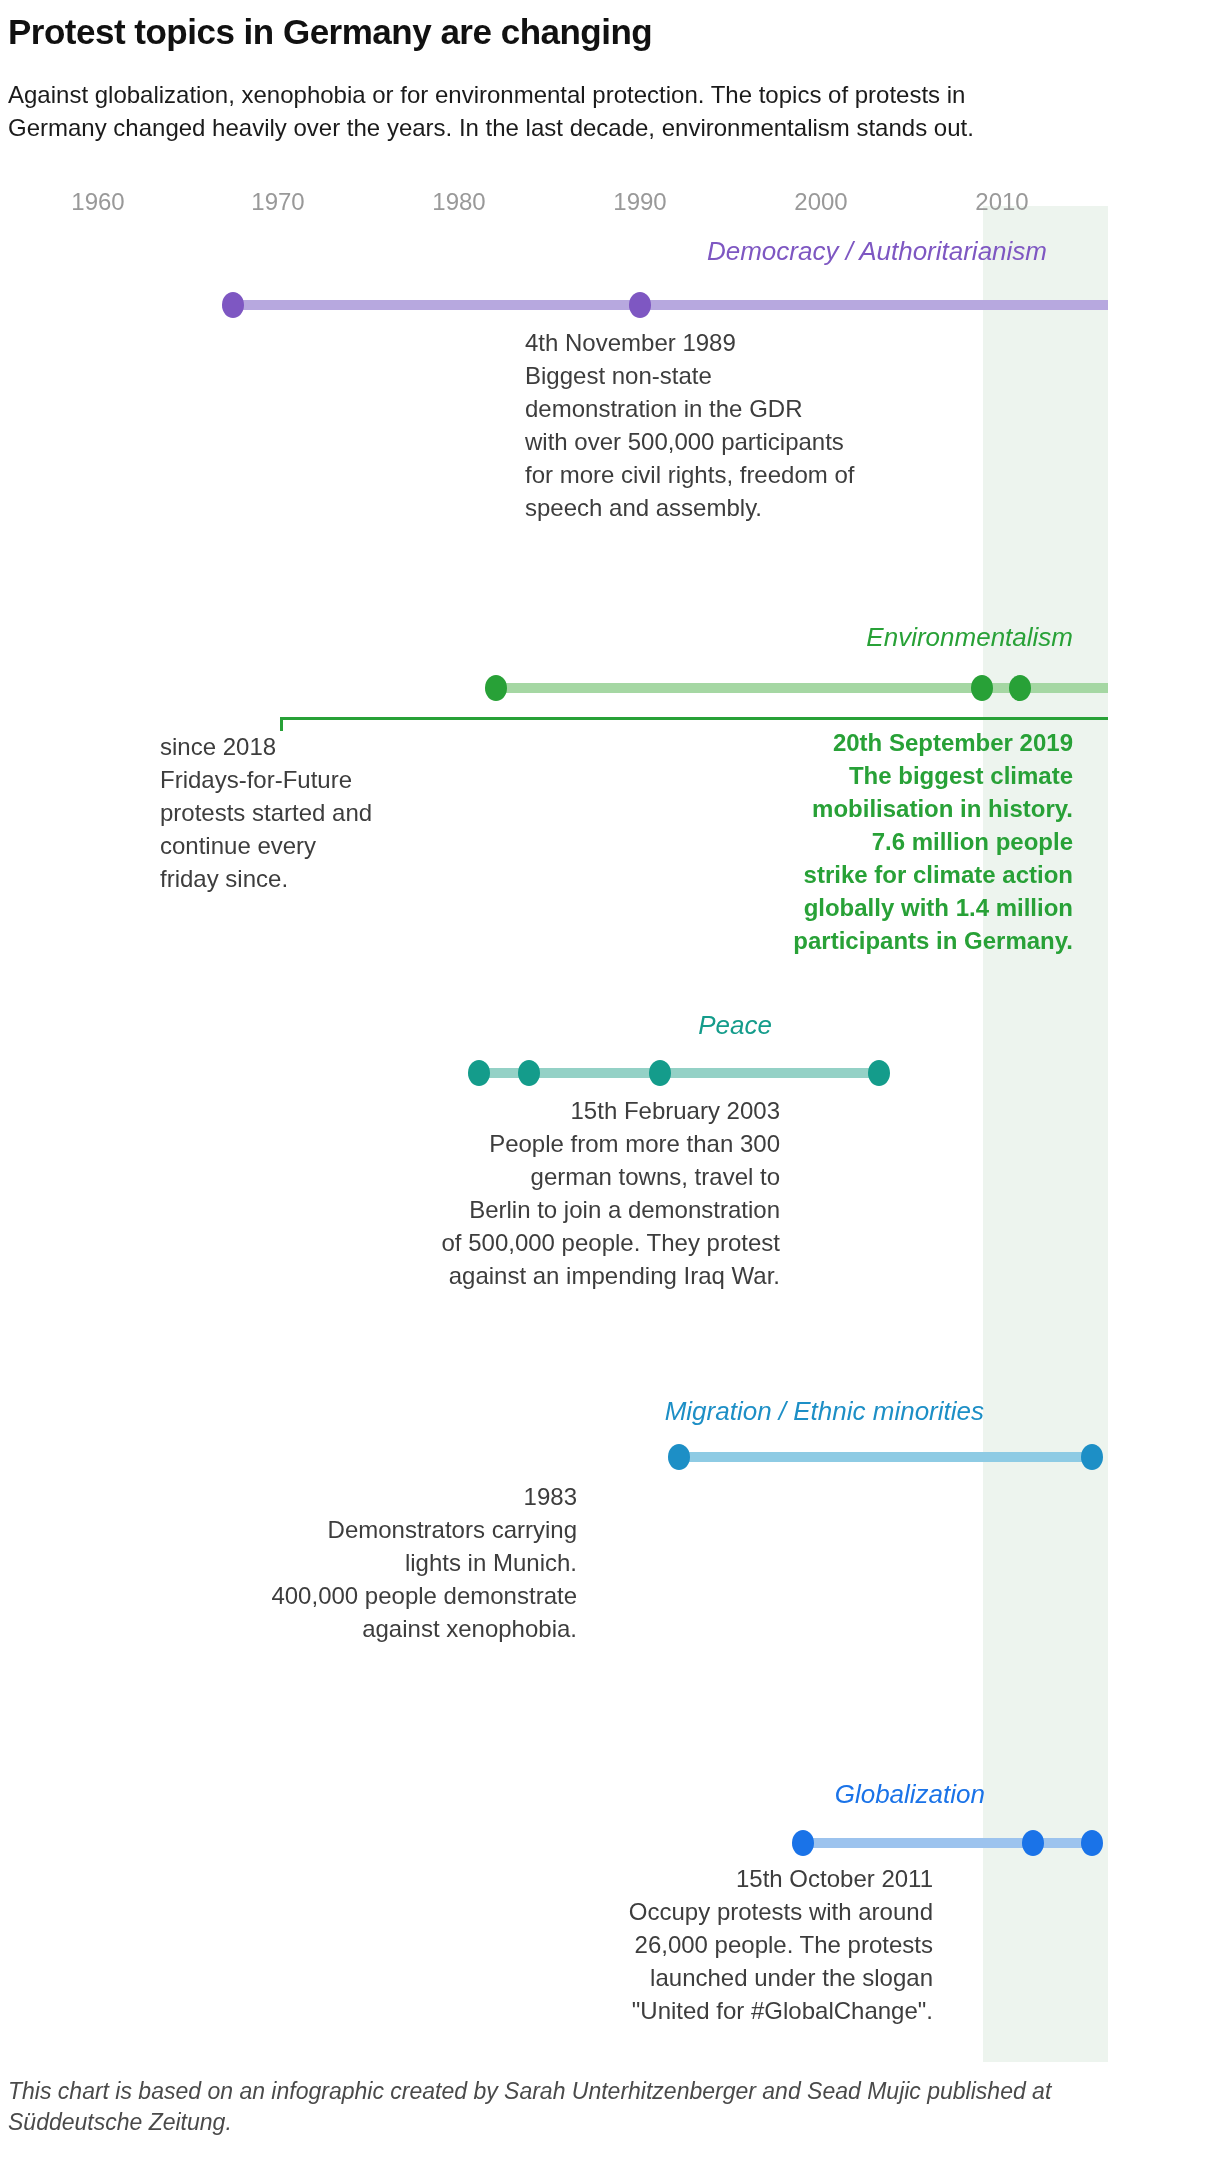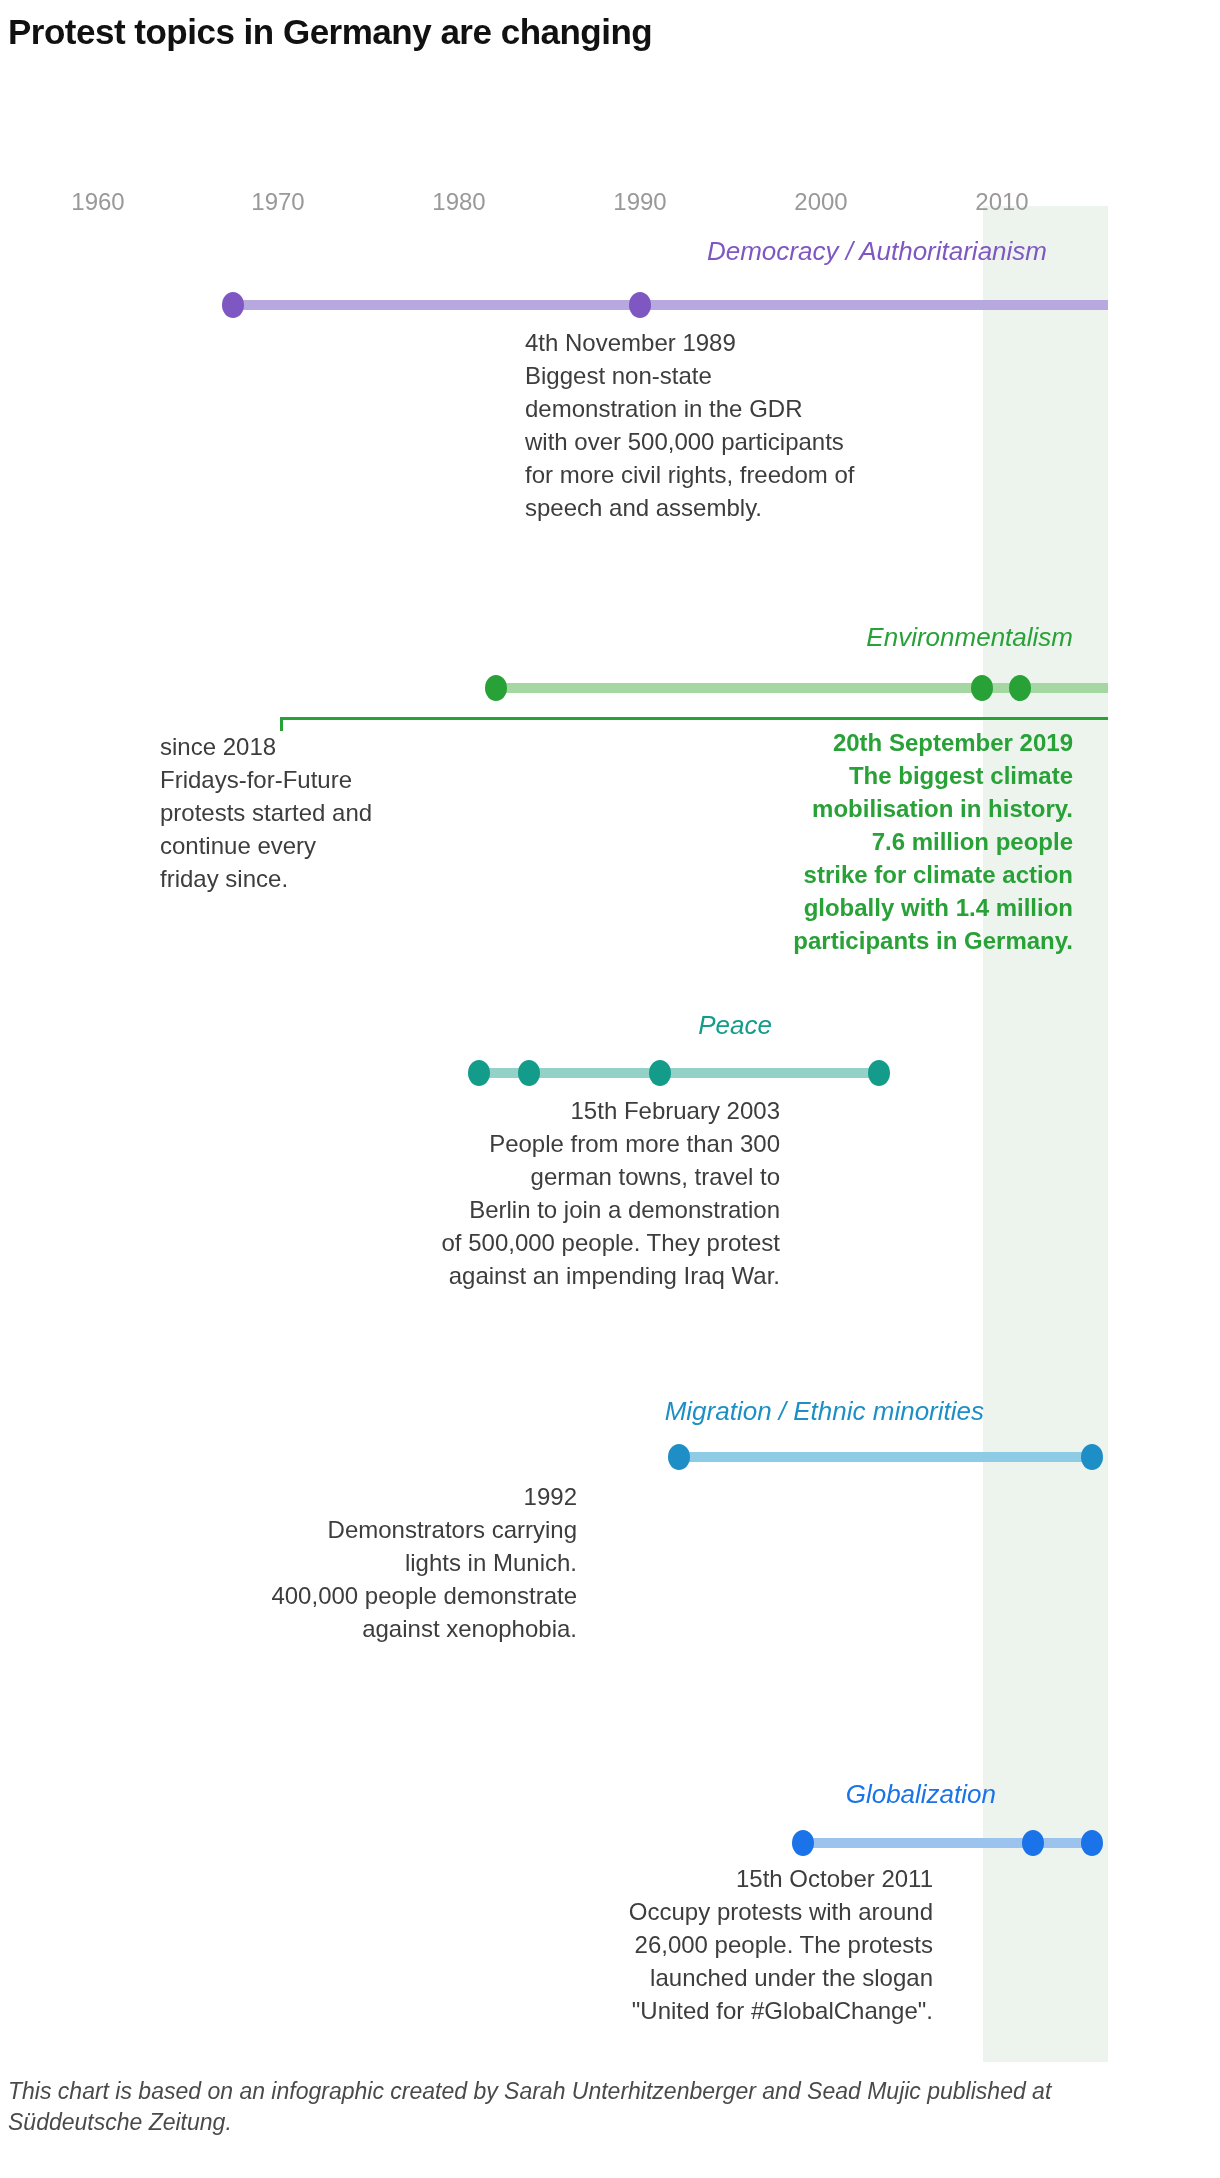--- a/index.html
+++ b/index.html
@@ -35,20 +35,22 @@
   .footer-credit { left:8px; top:2140px; font-size:22px; color:#8c8c8c; }
 </style>
 </head>
 <body>
 
 <div id="canvas">
 
   <div class="abs band"></div>
 
   <div class="abs title">Protest topics in Germany are changing</div>
+  <div class="abs subtitle">Against globalization, xenophobia or for environmental protection. The topics of protests in
+Germany changed heavily over the years. In the last decade, environmentalism stands out.</div>
 
   <div class="abs axis-tick" style="left:98px">1960</div>
   <div class="abs axis-tick" style="left:278px">1970</div>
   <div class="abs axis-tick" style="left:459px">1980</div>
   <div class="abs axis-tick" style="left:640px">1990</div>
   <div class="abs axis-tick" style="left:821px">2000</div>
   <div class="abs axis-tick" style="left:1002px">2010</div>
   <div class="abs axis-tick" style="left:1182px">2020</div>
 
   <div class="c-democracy">
@@ -104,29 +106,29 @@
 Berlin to join a demonstration
 of 500,000 people. They protest
 against an impending Iraq War.</div>
   </div>
 
   <div class="c-migration">
     <div class="abs row-label" style="right:124px; top:1396px;">Migration / Ethnic minorities</div>
     <div class="abs tl-line" style="left:679px; top:1452px; width:413px;"></div>
     <div class="abs dot" style="left:668px; top:1444px;"></div>
     <div class="abs dot" style="left:1081px; top:1444px;"></div>
-    <div class="abs annotation right" style="right:531px; top:1480px;">1992
+    <div class="abs annotation right" style="right:531px; top:1480px;">1983
 Demonstrators carrying
 lights in Munich.
 400,000 people demonstrate
 against xenophobia.</div>
   </div>
 
   <div class="c-global">
-    <div class="abs row-label" style="right:112px; top:1779px;">Globalization</div>
+    <div class="abs row-label" style="right:123px; top:1779px;">Globalization</div>
     <div class="abs tl-line" style="left:803px; top:1838px; width:289px;"></div>
     <div class="abs dot" style="left:792px; top:1830px;"></div>
     <div class="abs dot" style="left:1022px; top:1830px;"></div>
     <div class="abs dot" style="left:1081px; top:1830px;"></div>
     <div class="abs annotation right" style="right:175px; top:1862px;">15th October 2011
 Occupy protests with around
 26,000 people. The protests
 launched under the slogan
 "United for #GlobalChange".</div>
   </div>

